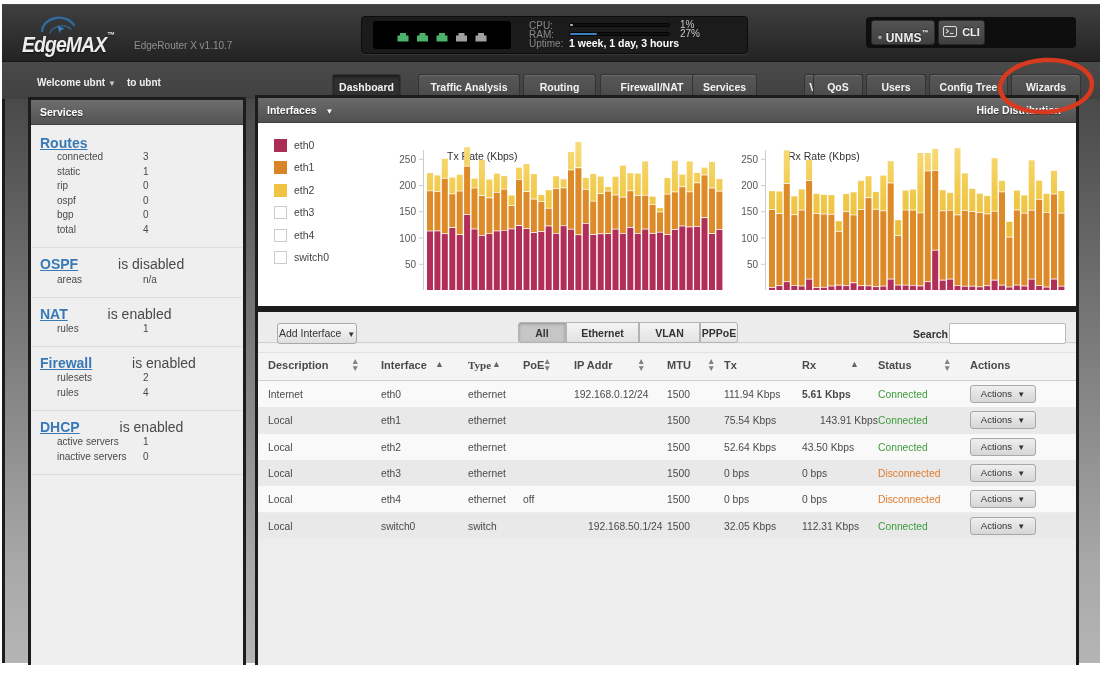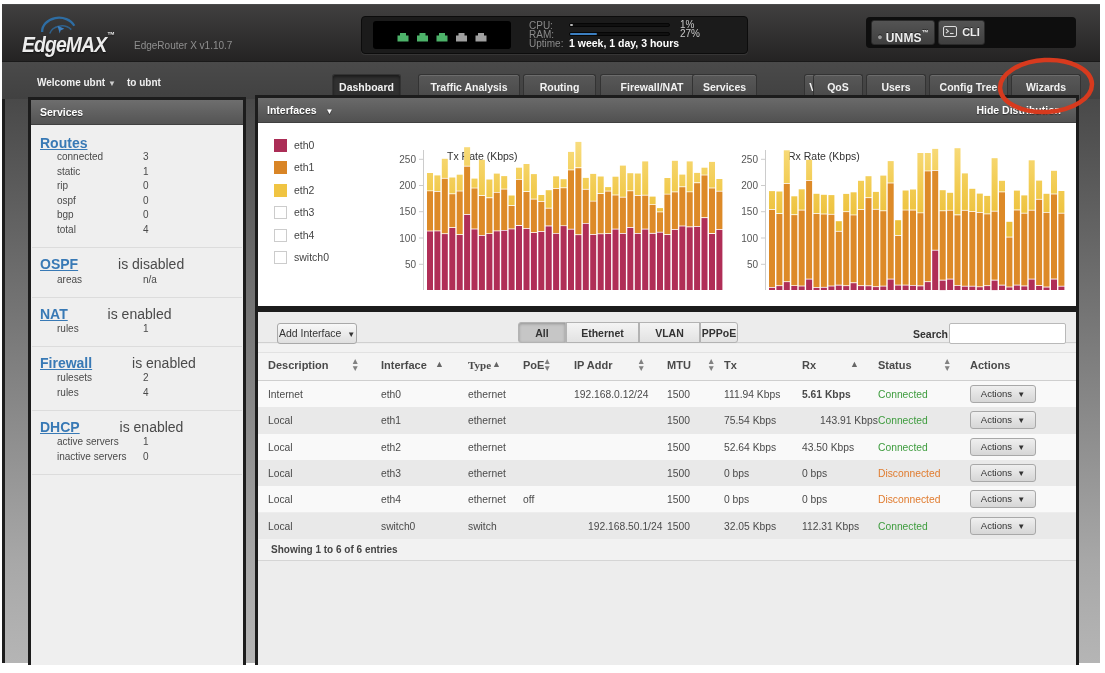--- a/index.html
+++ b/index.html
@@ -551,17 +551,16 @@
       <div class="td" style="left:10px;">Local</div>
       <div class="td" style="left:123px;">switch0</div>
       <div class="td" style="left:210px;">switch</div>
       <div class="td" style="left:316px;margin-left:14px;">192.168.50.1/24</div>
       <div class="td" style="left:409px;">1500</div>
       <div class="td" style="left:466px;">32.05 Kbps</div>
       <div class="td" style="left:544px;">112.31 Kbps</div>
       <div class="td ok" style="left:620px;">Connected</div>
       <div class="actbtn">Actions &nbsp;<span style="font-size:8px;">▼</span></div>
     </div>
-<div id="showing" class="abs">Showing 1 to 6 of 6 entries</div>
 </div>
 <svg class="abs" style="left:994px;top:55px;" width="104" height="64" viewBox="0 0 104 64">
     <ellipse cx="52" cy="31" rx="46" ry="26" fill="none" stroke="#d73a1e" stroke-width="4.5" transform="rotate(-3 52 31)"></ellipse>
   </svg>
 
 </body></html>

